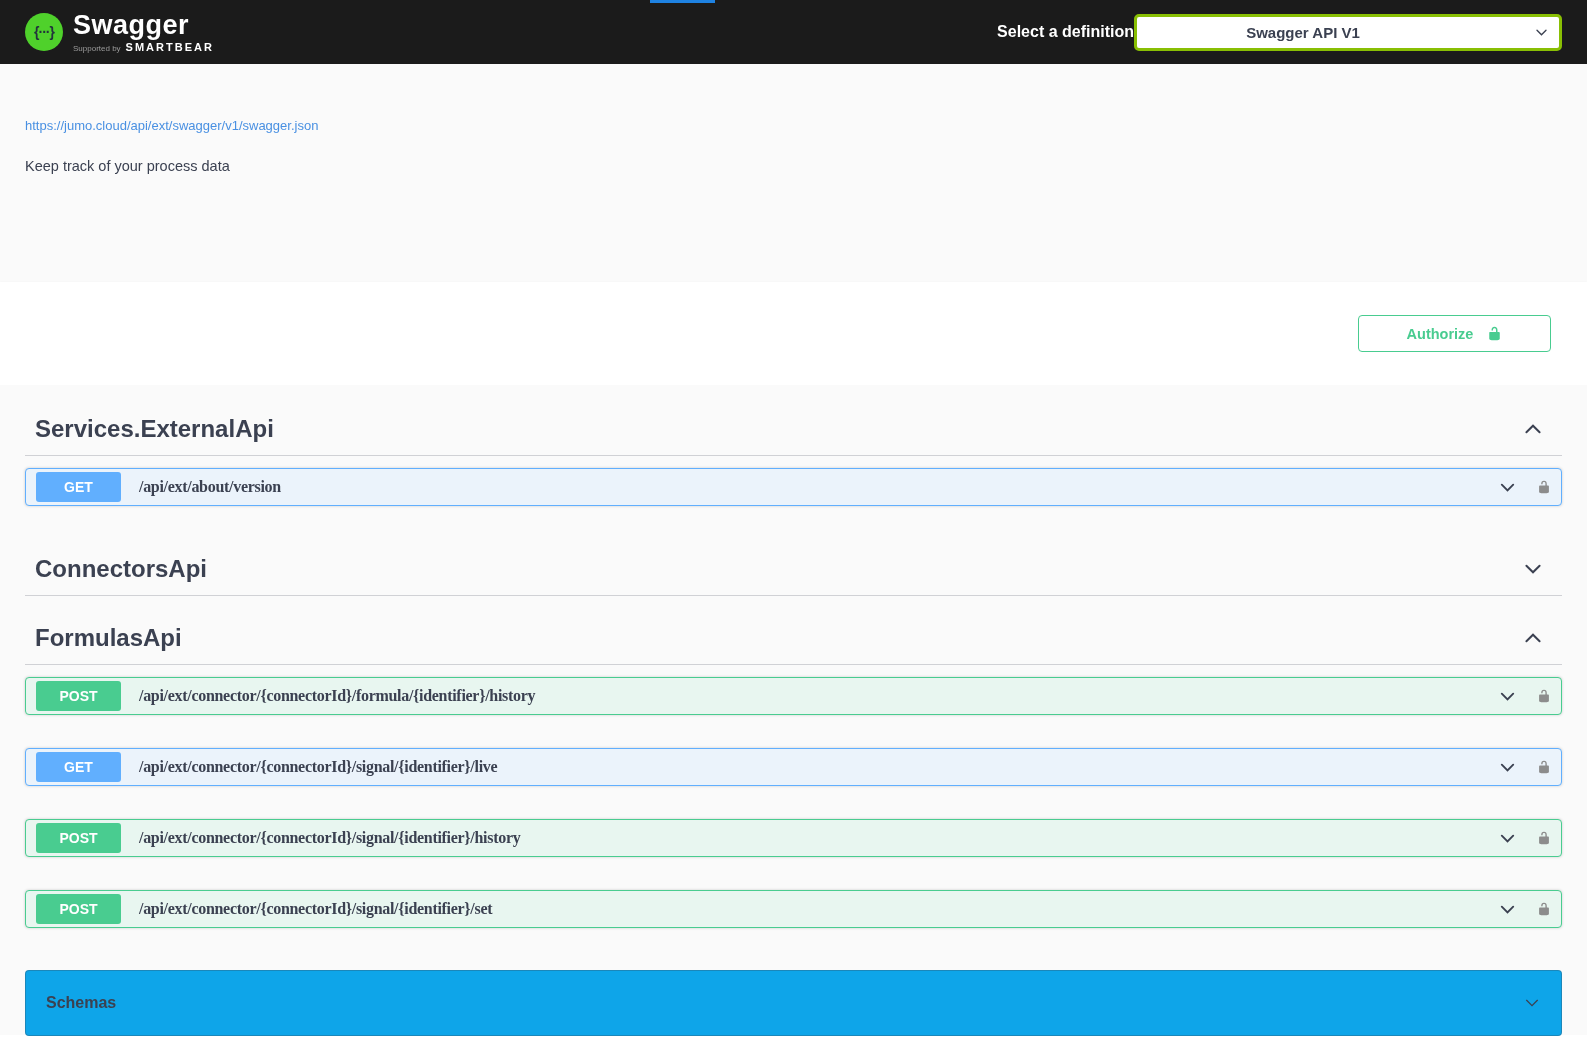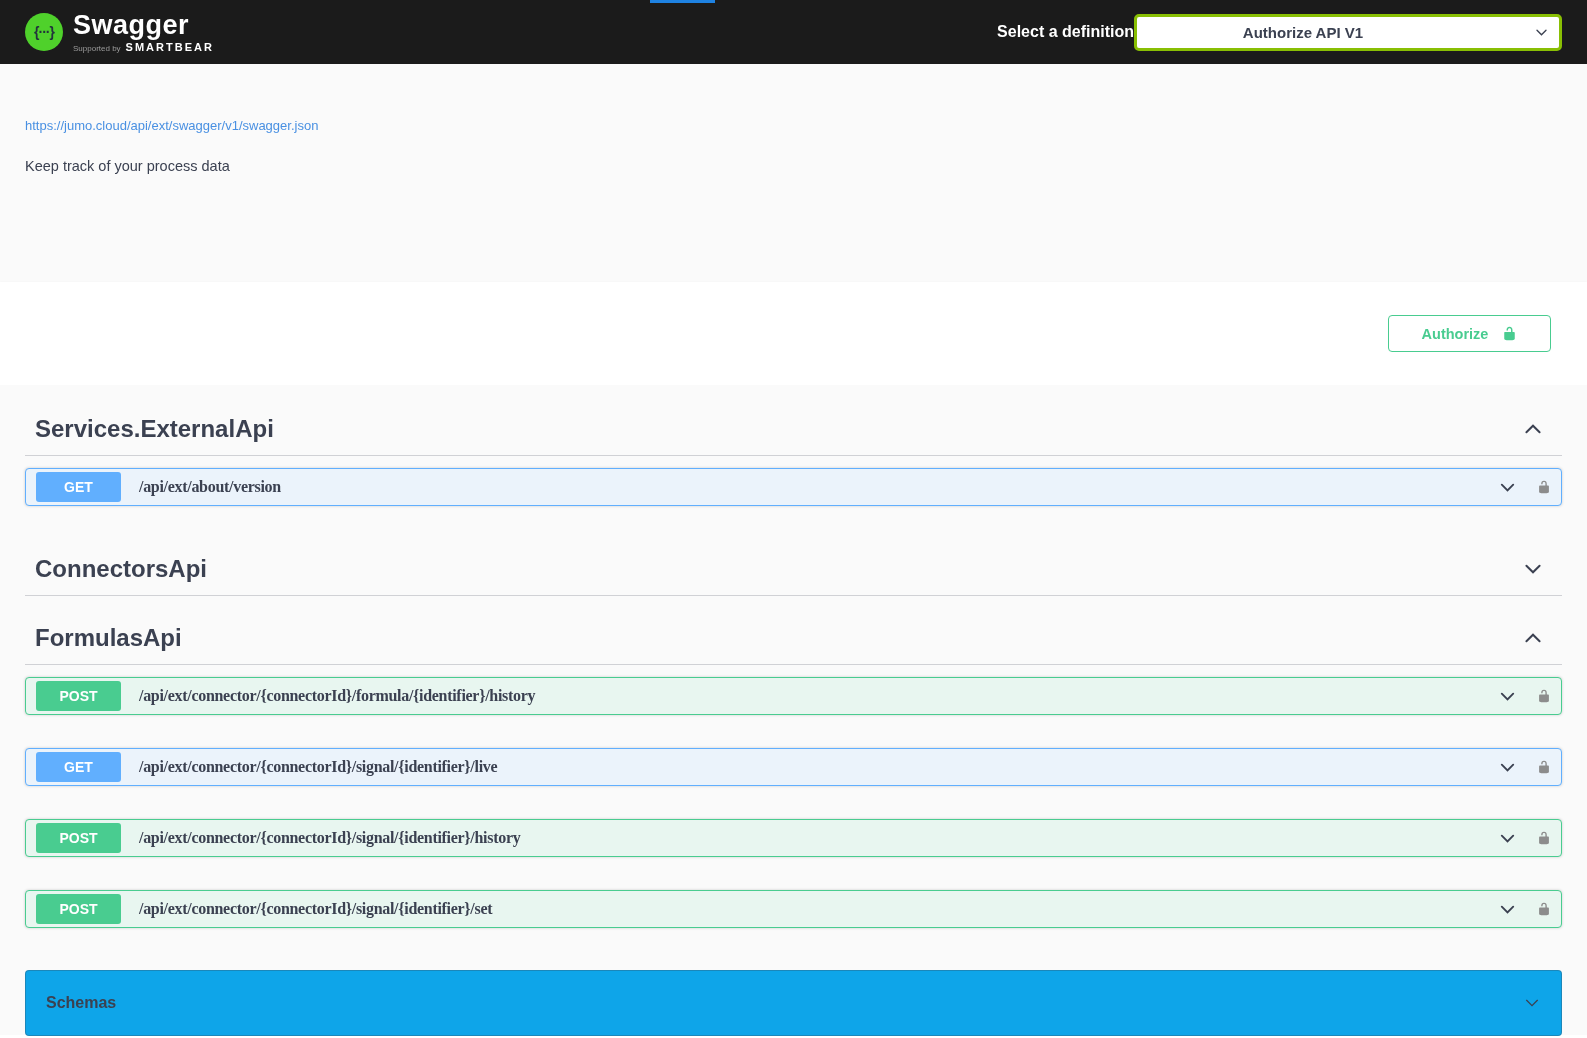--- a/index.html
+++ b/index.html
@@ -37,21 +37,21 @@
   .badge { border-radius:14px; color:#fff; font-size:13px; font-weight:bold;
            padding:4px 9px; margin-top:6px; display:inline-block; }
   .badge.version { margin-left:6px; }
   .spec-link { display:inline-block; margin-top:18px; font-size:13px; text-decoration:none; }
   .api-desc { margin-top:24px; font-size:14.5px; color:#3b4151; }
 
   
   .scheme { background:#ffffff; height:103px; display:flex; align-items:center;
             justify-content:flex-end; padding-right:36px;
             box-shadow:0 1px 2px 0 rgba(0,0,0,0.15); }
-  .authorize-btn { width:163px; height:37px; background:transparent; cursor:pointer;
+  .authorize-btn { width:193px; height:37px; background:transparent; cursor:pointer;
                    border:1.5px solid; border-radius:4px;
                    display:flex; align-items:center; justify-content:center; gap:14px;
                    font-size:14.5px; font-weight:bold;
                    font-family:"Liberation Sans", sans-serif; }
   .authorize-btn svg { width:15px; height:17px; }
 
   
   .main { background:#fafafa; height:650px; padding:14px 25px 0; }
   .opblock-tag { display:flex; align-items:center; justify-content:space-between;
                  padding:16px 10px 12px; margin-bottom:12px; cursor:pointer;
@@ -94,21 +94,21 @@
       <span class="tagline">
         <span class="pre">Supported by</span>
         <span class="sb">SMARTBEAR</span>
       </span>
     </div>
   </div>
 
   <div class="def-wrap">
     <span class="def-label">Select a definition</span>
     <div class="select" id="def-select" style="border: 3px solid rgb(137, 191, 4);">
-      <span class="sel-text">Authorize API V1</span>
+      <span class="sel-text">Swagger API V1</span>
       <svg class="chv" viewBox="0 0 20 20">
         <polyline points="4,7 10,13 16,7"></polyline>
       </svg>
     </div>
   </div>
 </header>
 
 <section class="info">
   <a class="spec-link" id="spec-link" href="#" style="color: rgb(73, 144, 226);">https://jumo.cloud/api/ext/swagger/v1/swagger.json</a>
   <p class="api-desc">Keep track of your process data</p>

